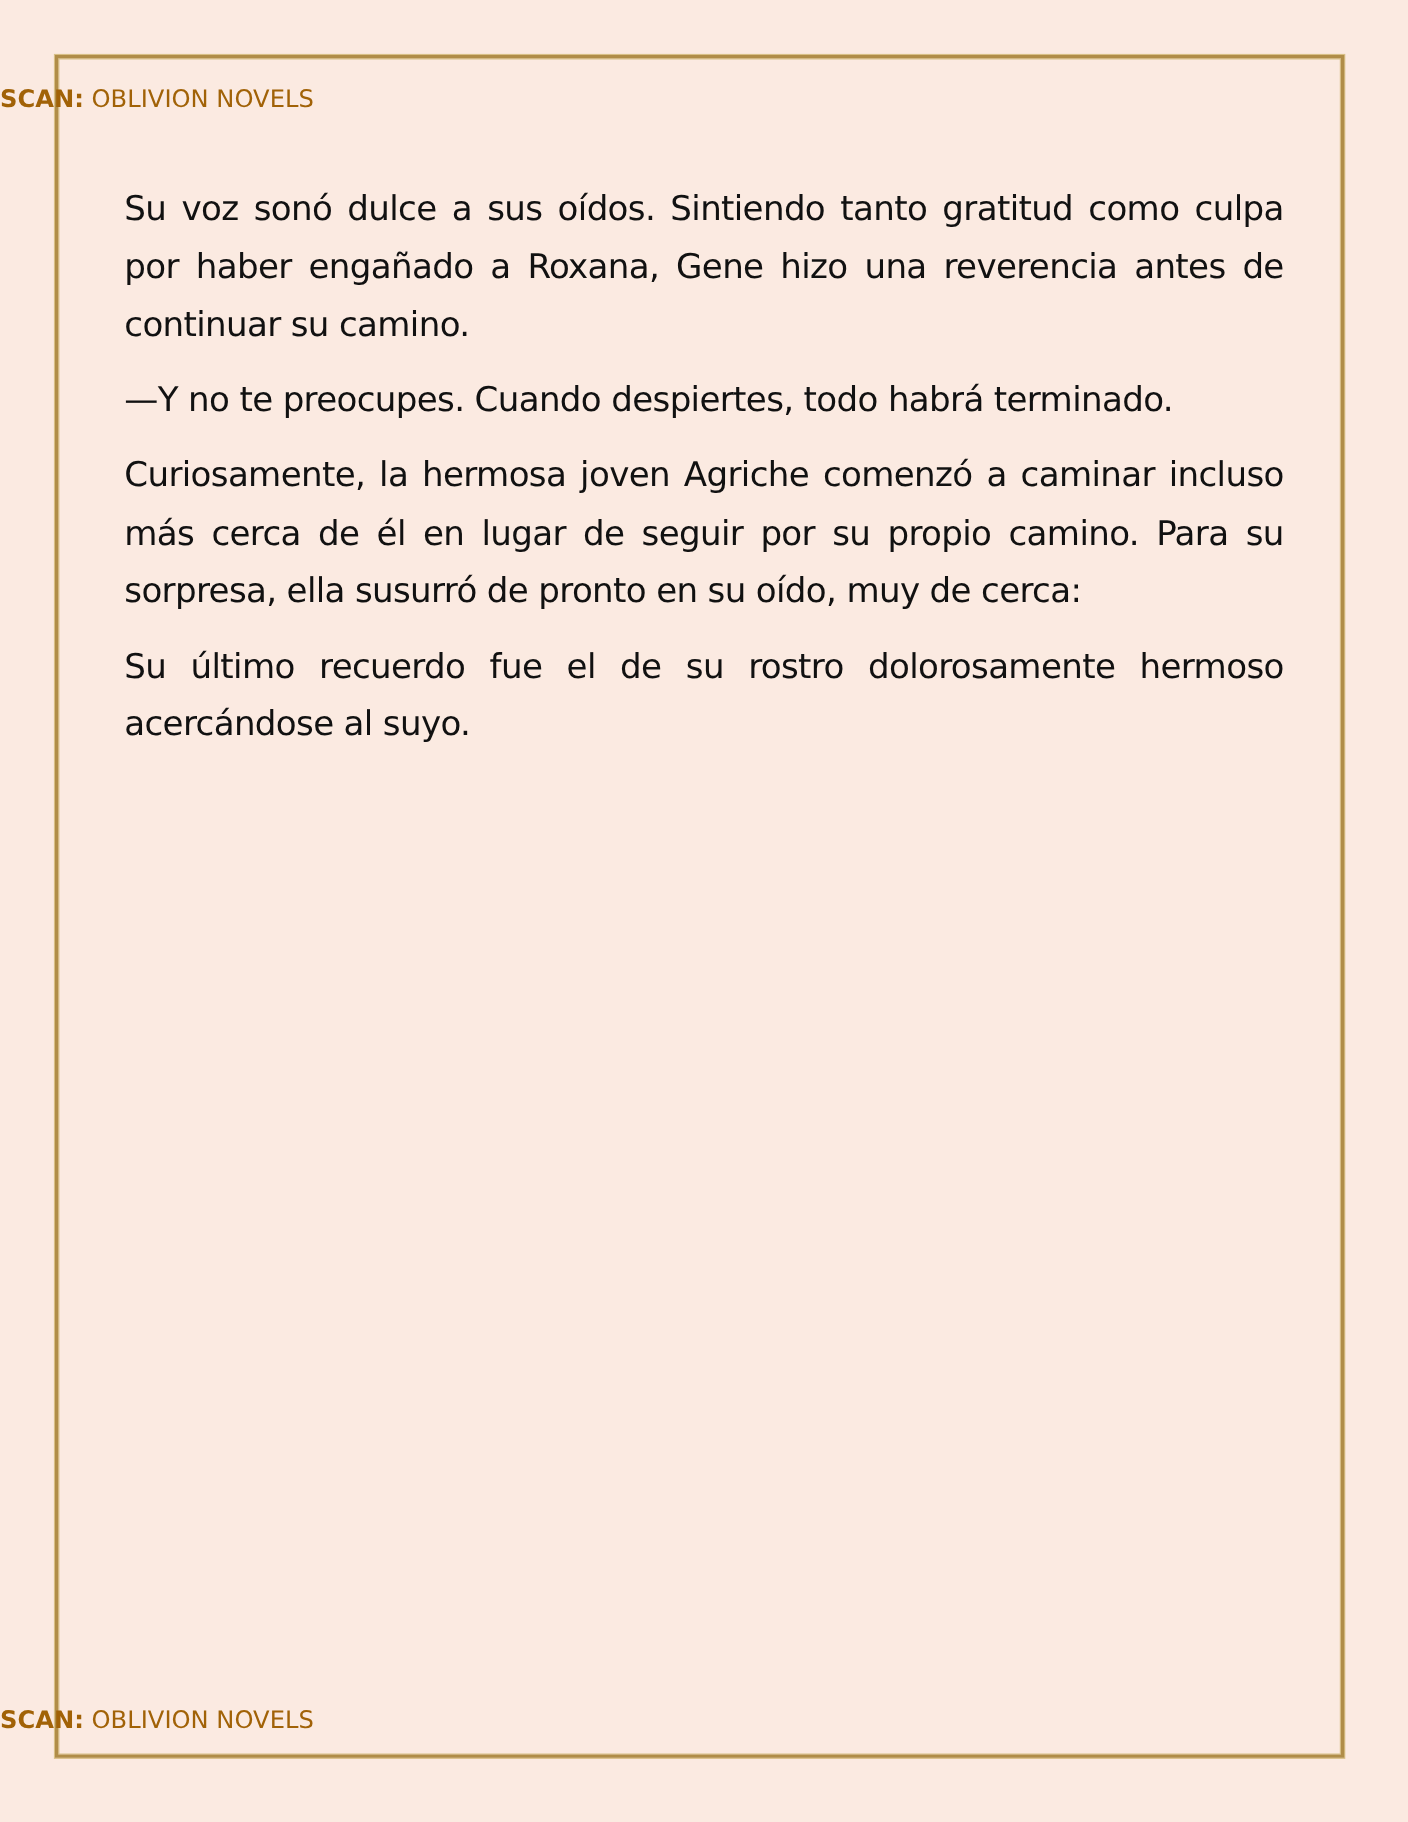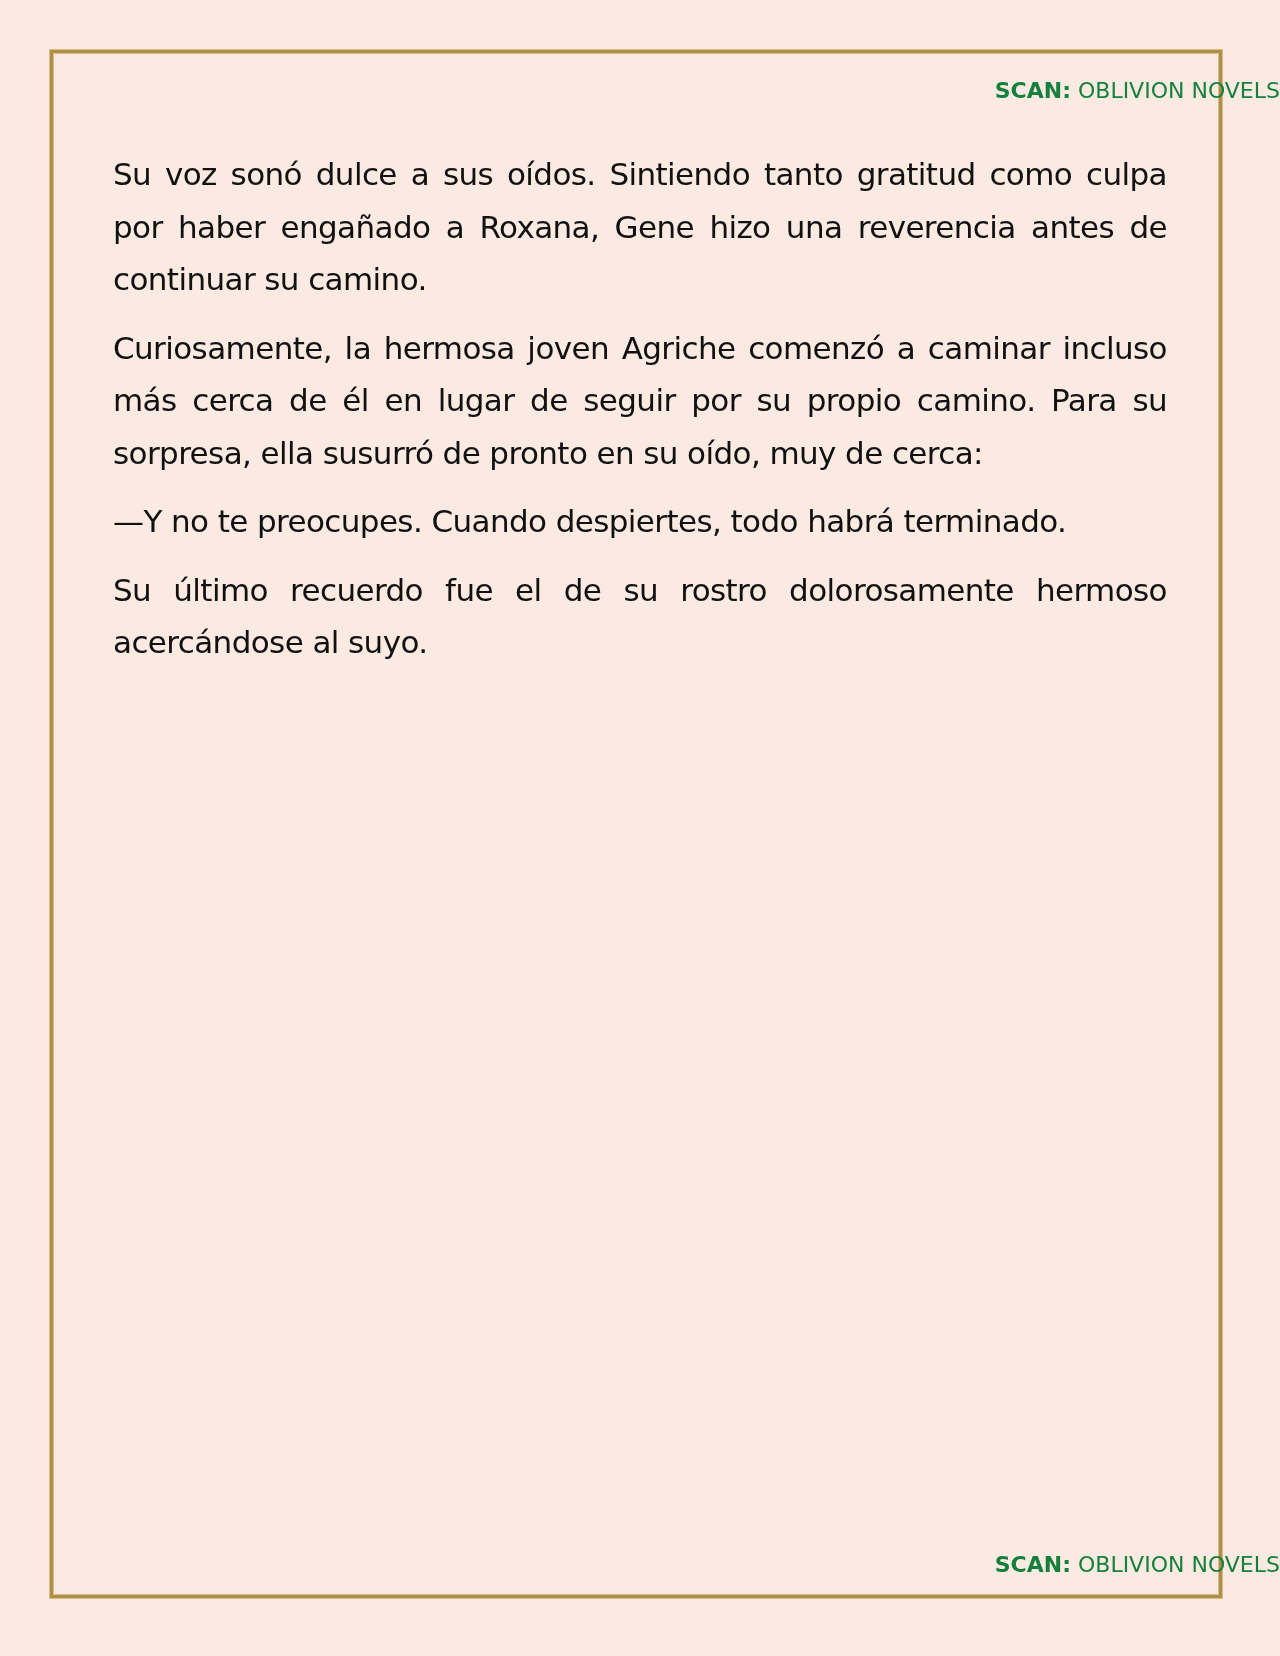--- a/index.html
+++ b/index.html
@@ -22,38 +22,38 @@
     width: 1172px;
     height: 1548px;
     border: 3px solid #b08d48;
     box-shadow: inset 0 0 0 1px #d8bf86, 0 0 0 1px #d8bf86;
     box-sizing: border-box;
   }
   .running-head {
     position: absolute;
     left: 0;
     width: 1280px;
-    text-align: right;
+    text-align: left;
     font-size: 22px;
     letter-spacing: 0px;
-    color: #15803d;
+    color: #a16207;
   }
   .running-head .label {
     font-weight: bold;
   }
   .header { top: 78px; }
   .footer { top: 1552px; }
   .content {
     position: absolute;
     left: 113px;
     top: 148px;
     width: 1054px;
   }
   .content p {
-    margin: 0 0 16px 0;
+    margin: 16px 0 16px 0;
     font-size: 31px;
     line-height: 52.5px;
     text-align: justify;
     text-align-last: left;
     letter-spacing: -0.6px;
     word-spacing: 0px;
   }
   .content p.italic {
     font-style: italic;
   }
@@ -66,21 +66,21 @@
 
 <div class="frame"></div>
 
 <div class="running-head header">
   <span class="label">SCAN:</span>
   <span>OBLIVION NOVELS</span>
 </div>
 
 <div class="content">
   <p>Su voz sonó dulce a sus oídos. Sintiendo tanto gratitud como culpa por haber engañado a Roxana, Gene hizo una reverencia antes de continuar su camino.</p>
+  <p>—Y no te preocupes. Cuando despiertes, todo habrá terminado.</p>
   <p>Curiosamente, la hermosa joven Agriche comenzó a caminar incluso más cerca de él en lugar de seguir por su propio camino. Para su sorpresa, ella susurró de pronto en su oído, muy de cerca:</p>
-  <p>—Y no te preocupes. Cuando despiertes, todo habrá terminado.</p>
   <p>Su último recuerdo fue el de su rostro dolorosamente hermoso acercándose al suyo.</p>
 </div>
 
 <div class="running-head footer">
   <span class="label">SCAN:</span>
   <span>OBLIVION NOVELS</span>
 </div>
 
 </body></html>

